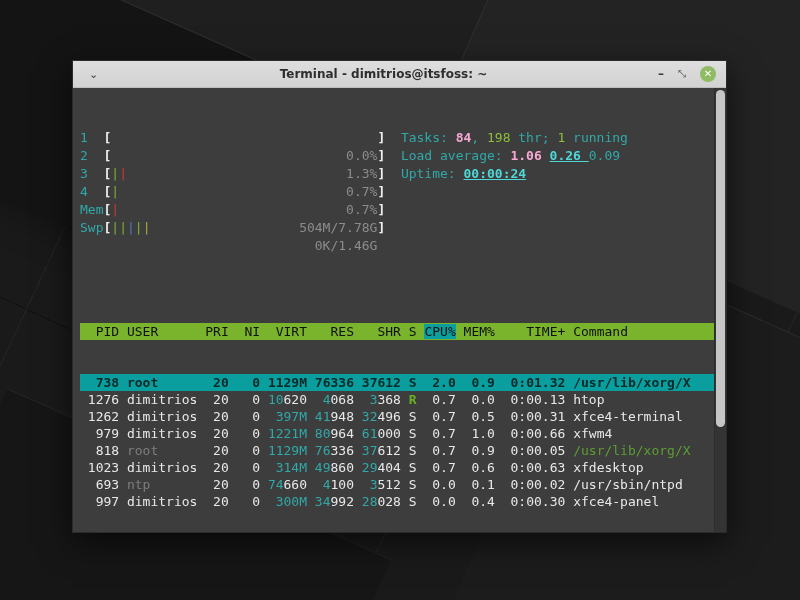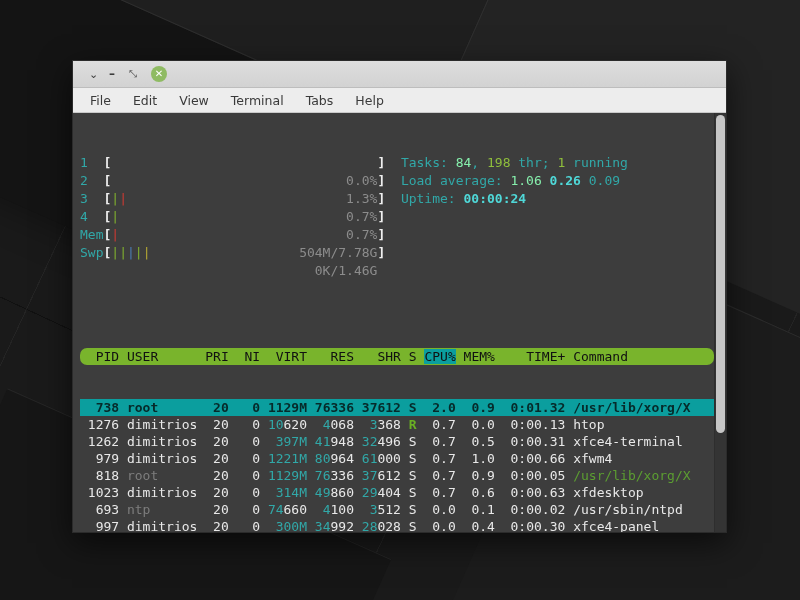--- a/index.html
+++ b/index.html
@@ -75,25 +75,25 @@
   .m-body{display:inline-block;width:34ch;position:relative;vertical-align:bottom;}
   .m-bars{position:absolute;left:0;top:0;}
   .m-val{position:absolute;right:0;top:0;color:var(--dimgray,#8c8c8c);}
   .bar-green{color:var(--bar-green,#7fae2f);}
   .bar-red{color:var(--bar-red,#cc3a33);}
   .bar-blue{color:var(--bar-blue,#4a7ab2);}
   .bar-yellow{color:var(--bar-yellow,#b3a633);}
   .info{padding-left:1ch;}
   .info .iline{height:18px;}
   .c-cyan{color:var(--cyan,#31a8a8);margin-top:30px;}
-  .c-cyanb{color:var(--cyan-bright,#4fd8d8);font-weight:bold;}
-  .c-whiteb{color:#86efac;font-weight:normal;}
+  .c-cyanb{color:var(--cyan-bright,#4fd8d8);font-weight:bold;text-decoration:underline;}
+  .c-whiteb{color:#f9a8d4;font-weight:bold;}
   .c-greenb{color:var(--green-text,#8fbe3c);font-weight:normal;}
   .table-header{
-    background:var(--header-green,#79b42c);color:#111;height:17px;width:81ch;border-radius:7px;
+    background:var(--header-green,#79b42c);color:#111;height:17px;width:81ch;
   }
   .table-header .sortcol{background:var(--sel-cyan,#0fa0a0);}
   .prow{height:17px;width:81ch;}
   .prow .num-mb{color:var(--cyan,#31a8a8);}
   .prow .dimuser{color:var(--dim-user,#7d7d7d);}
   .prow .state-r{color:var(--green-run,#6ab023);font-weight:bold;}
   .prow .cmd-thread{color:var(--green-thread,#5c9e31);}
   .prow.selected{background:var(--sel-cyan,#0fa0a0);}
   .prow.selected span{color:#062a2a !important;font-weight:bold;}
 </style>
@@ -105,34 +105,27 @@
   <div class="shape" style="left:-120px;top:-140px;width:420px;height:360px;background:#141414;transform:rotate(24deg);box-shadow:0 0 40px rgba(0,0,0,0.4);"></div>
   <div class="shape" style="left:120px;top:-180px;width:420px;height:260px;background:#1f1f1f;transform:rotate(24deg);border-bottom:1px solid #2e2e2e;"></div>
   <div class="shape" style="right:-160px;top:-120px;width:480px;height:380px;background:#232323;transform:rotate(24deg);border-left:1px solid #303030;"></div>
   <div class="shape" style="right:-220px;bottom:-160px;width:520px;height:420px;background:#1c1c1c;transform:rotate(24deg);border-top:1px solid #2c2c2c;"></div>
   <div class="shape" style="left:-80px;bottom:-200px;width:420px;height:340px;background:#161616;transform:rotate(24deg);border-top:1px solid #262626;"></div>
 </div>
 
 <div class="window">
   <div class="titlebar">
     <span class="win-menu">⌄</span>
+    <span class="title">Terminal - dimitrios@itsfoss: ~</span>
     <span class="buttons">
       <span class="btn-min">–</span>
       <span class="btn-max">⤡</span>
       <span class="btn-close">✕</span>
     </span>
   </div>
-  <div class="menubar" id="menubar">
-      <span class="mitem">File</span>
-      <span class="mitem">Edit</span>
-      <span class="mitem">View</span>
-      <span class="mitem">Terminal</span>
-      <span class="mitem">Tabs</span>
-      <span class="mitem">Help</span>
-    </div>
   <div class="termwrap">
     <div class="terminal">
       <div class="htop-header">
         <div class="meters" id="meters"><div class="meter-line"><span class="m-label">1  </span><span class="bracket">[</span><span class="m-body"><span class="m-bars"></span><span class="m-val">0.0%</span></span><span class="bracket">]</span></div><div class="meter-line"><span class="m-label">2  </span><span class="bracket">[</span><span class="m-body"><span class="m-bars"><span class="bar-green">|</span><span class="bar-red">|</span></span><span class="m-val">1.3%</span></span><span class="bracket">]</span></div><div class="meter-line"><span class="m-label">3  </span><span class="bracket">[</span><span class="m-body"><span class="m-bars"><span class="bar-green">|</span></span><span class="m-val">0.7%</span></span><span class="bracket">]</span></div><div class="meter-line"><span class="m-label">4  </span><span class="bracket">[</span><span class="m-body"><span class="m-bars"><span class="bar-red">|</span></span><span class="m-val">0.7%</span></span><span class="bracket">]</span></div><div class="meter-line"><span class="m-label">Mem</span><span class="bracket">[</span><span class="m-body"><span class="m-bars"><span class="bar-green">|</span><span class="bar-green">|</span><span class="bar-blue">|</span><span class="bar-green">|</span><span class="bar-yellow">|</span></span><span class="m-val">504M/7.78G</span></span><span class="bracket">]</span></div><div class="meter-line"><span class="m-label">Swp</span><span class="bracket">[</span><span class="m-body"><span class="m-bars"></span><span class="m-val">0K/1.46G</span></span><span class="bracket">]</span></div></div>
         <div class="info" id="info"><div class="iline"><span class="c-cyan">Tasks: </span><span class="c-whiteb">84</span><span class="c-cyan">, </span><span class="c-greenb">198</span><span class="c-cyan"> thr; </span><span class="c-greenb">1</span><span class="c-cyan"> running</span></div><div class="iline"><span class="c-cyan">Load average: </span><span class="c-whiteb">1.06 </span><span class="c-cyanb">0.26 </span><span class="c-cyan">0.09</span></div><div class="iline"><span class="c-cyan">Uptime: </span><span class="c-cyanb">00:00:24</span></div></div>
       </div>
       <div style="height:15px"></div>
       <div class="table-header" id="thead"><span>  PID</span><span> </span><span>USER     </span><span> </span><span>PRI</span><span> </span><span> NI</span><span> </span><span> VIRT</span><span> </span><span>  RES</span><span> </span><span>  SHR</span><span> </span><span>S</span><span> </span><span class="sortcol">CPU%</span><span> </span><span>MEM%</span><span> </span><span>   TIME+</span><span> </span><span>Command</span></div>
       <div id="tbody"><div class="prow selected"><span>  738</span><span> </span><span>root     </span><span>  20   0 </span><span class="num-mb">1129M</span><span> </span><span></span><span class="num-mb">76</span><span>336</span><span> </span><span></span><span class="num-mb">37</span><span>612</span><span> </span><span>S</span><span>  2.0  0.9  0:01.32 </span><span>/usr/lib/xorg/X</span></div><div class="prow"><span> 1276</span><span> </span><span>dimitrios</span><span>  20   0 </span><span></span><span class="num-mb">10</span><span>620</span><span> </span><span> </span><span class="num-mb">4</span><span>068</span><span> </span><span> </span><span class="num-mb">3</span><span>368</span><span> </span><span class="state-r">R</span><span>  0.7  0.0  0:00.13 </span><span>htop</span></div><div class="prow"><span> 1262</span><span> </span><span>dimitrios</span><span>  20   0 </span><span class="num-mb"> 397M</span><span> </span><span></span><span class="num-mb">41</span><span>948</span><span> </span><span></span><span class="num-mb">32</span><span>496</span><span> </span><span>S</span><span>  0.7  0.5  0:00.31 </span><span>xfce4-terminal</span></div><div class="prow"><span>  979</span><span> </span><span>dimitrios</span><span>  20   0 </span><span class="num-mb">1221M</span><span> </span><span></span><span class="num-mb">80</span><span>964</span><span> </span><span></span><span class="num-mb">61</span><span>000</span><span> </span><span>S</span><span>  0.7  1.0  0:00.66 </span><span>xfwm4</span></div><div class="prow"><span>  818</span><span> </span><span class="dimuser">root     </span><span>  20   0 </span><span class="num-mb">1129M</span><span> </span><span></span><span class="num-mb">76</span><span>336</span><span> </span><span></span><span class="num-mb">37</span><span>612</span><span> </span><span>S</span><span>  0.7  0.9  0:00.05 </span><span class="cmd-thread">/usr/lib/xorg/X</span></div><div class="prow"><span> 1023</span><span> </span><span>dimitrios</span><span>  20   0 </span><span class="num-mb"> 314M</span><span> </span><span></span><span class="num-mb">49</span><span>860</span><span> </span><span></span><span class="num-mb">29</span><span>404</span><span> </span><span>S</span><span>  0.7  0.6  0:00.63 </span><span>xfdesktop</span></div><div class="prow"><span>  693</span><span> </span><span class="dimuser">ntp      </span><span>  20   0 </span><span></span><span class="num-mb">74</span><span>660</span><span> </span><span> </span><span class="num-mb">4</span><span>100</span><span> </span><span> </span><span class="num-mb">3</span><span>512</span><span> </span><span>S</span><span>  0.0  0.1  0:00.02 </span><span>/usr/sbin/ntpd</span></div><div class="prow"><span>  997</span><span> </span><span>dimitrios</span><span>  20   0 </span><span class="num-mb"> 300M</span><span> </span><span></span><span class="num-mb">34</span><span>992</span><span> </span><span></span><span class="num-mb">28</span><span>028</span><span> </span><span>S</span><span>  0.0  0.4  0:00.30 </span><span>xfce4-panel</span></div></div>
       

